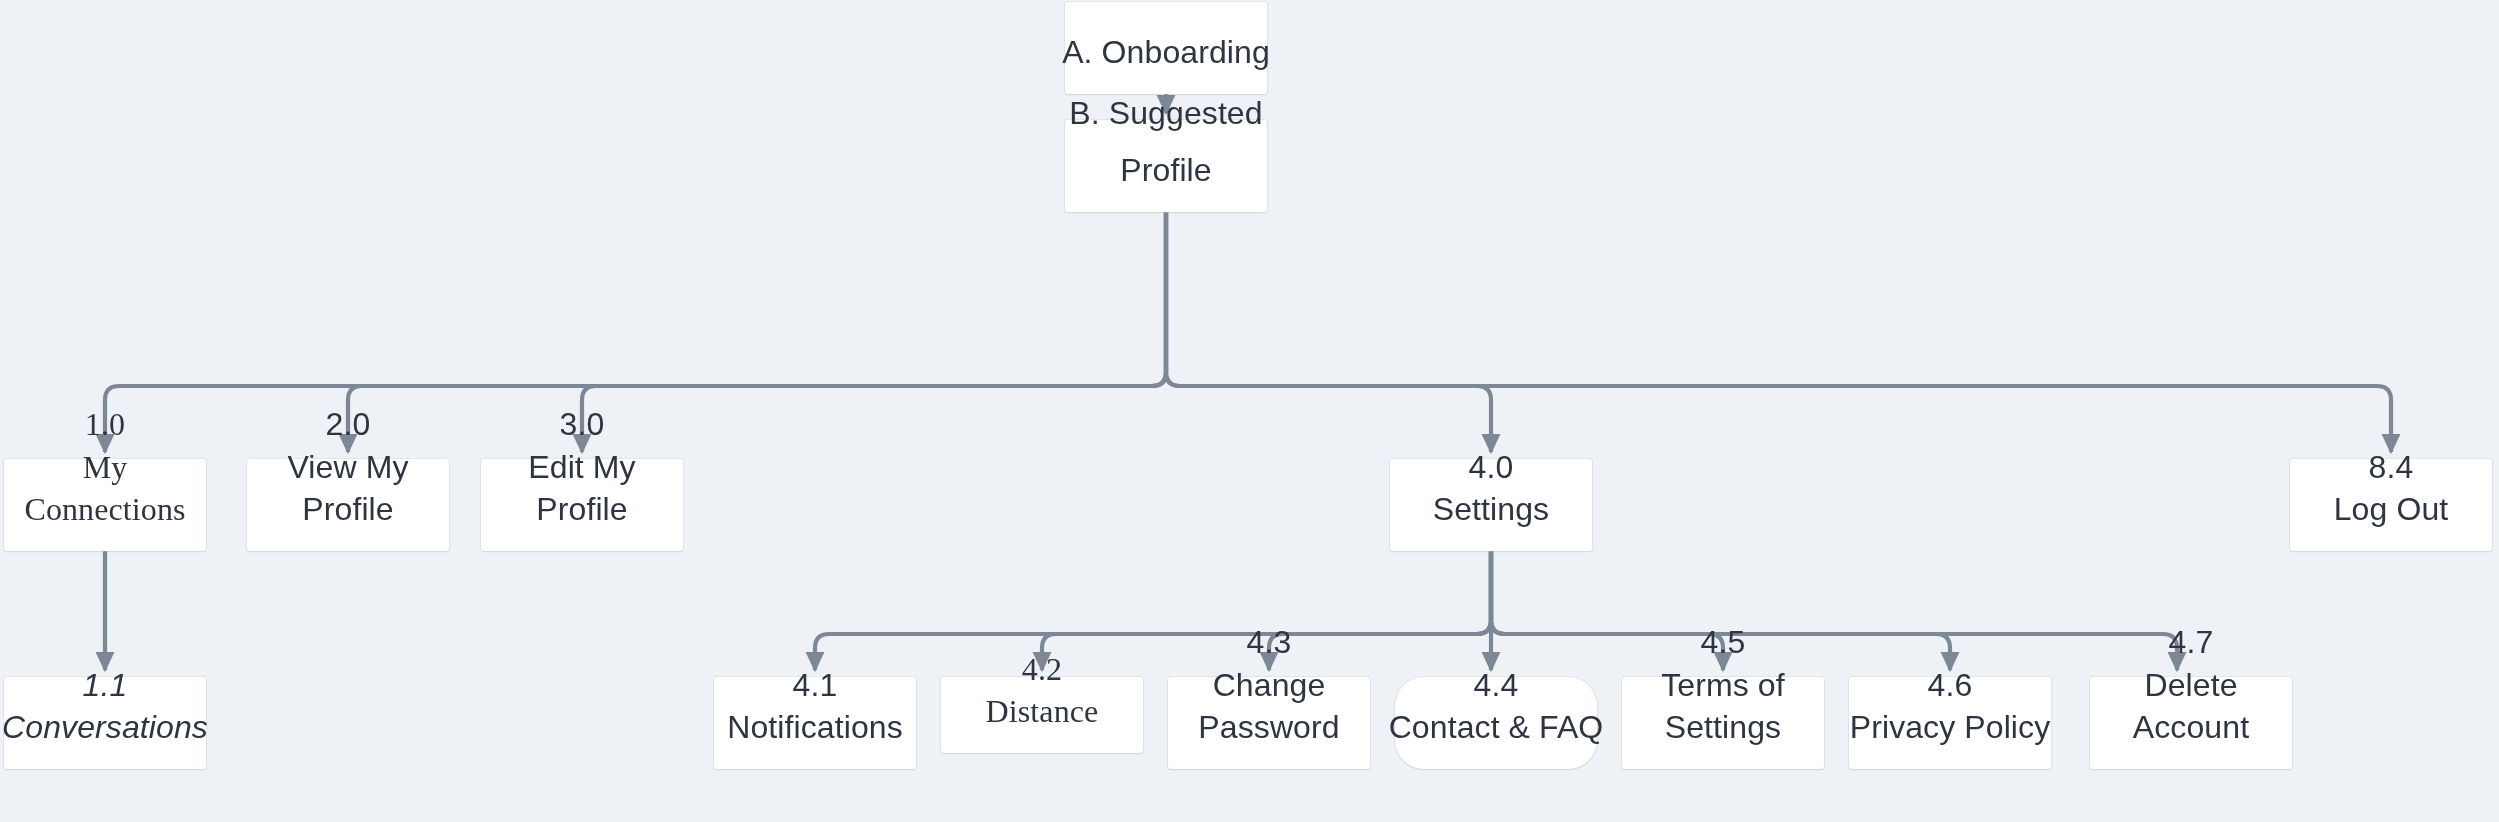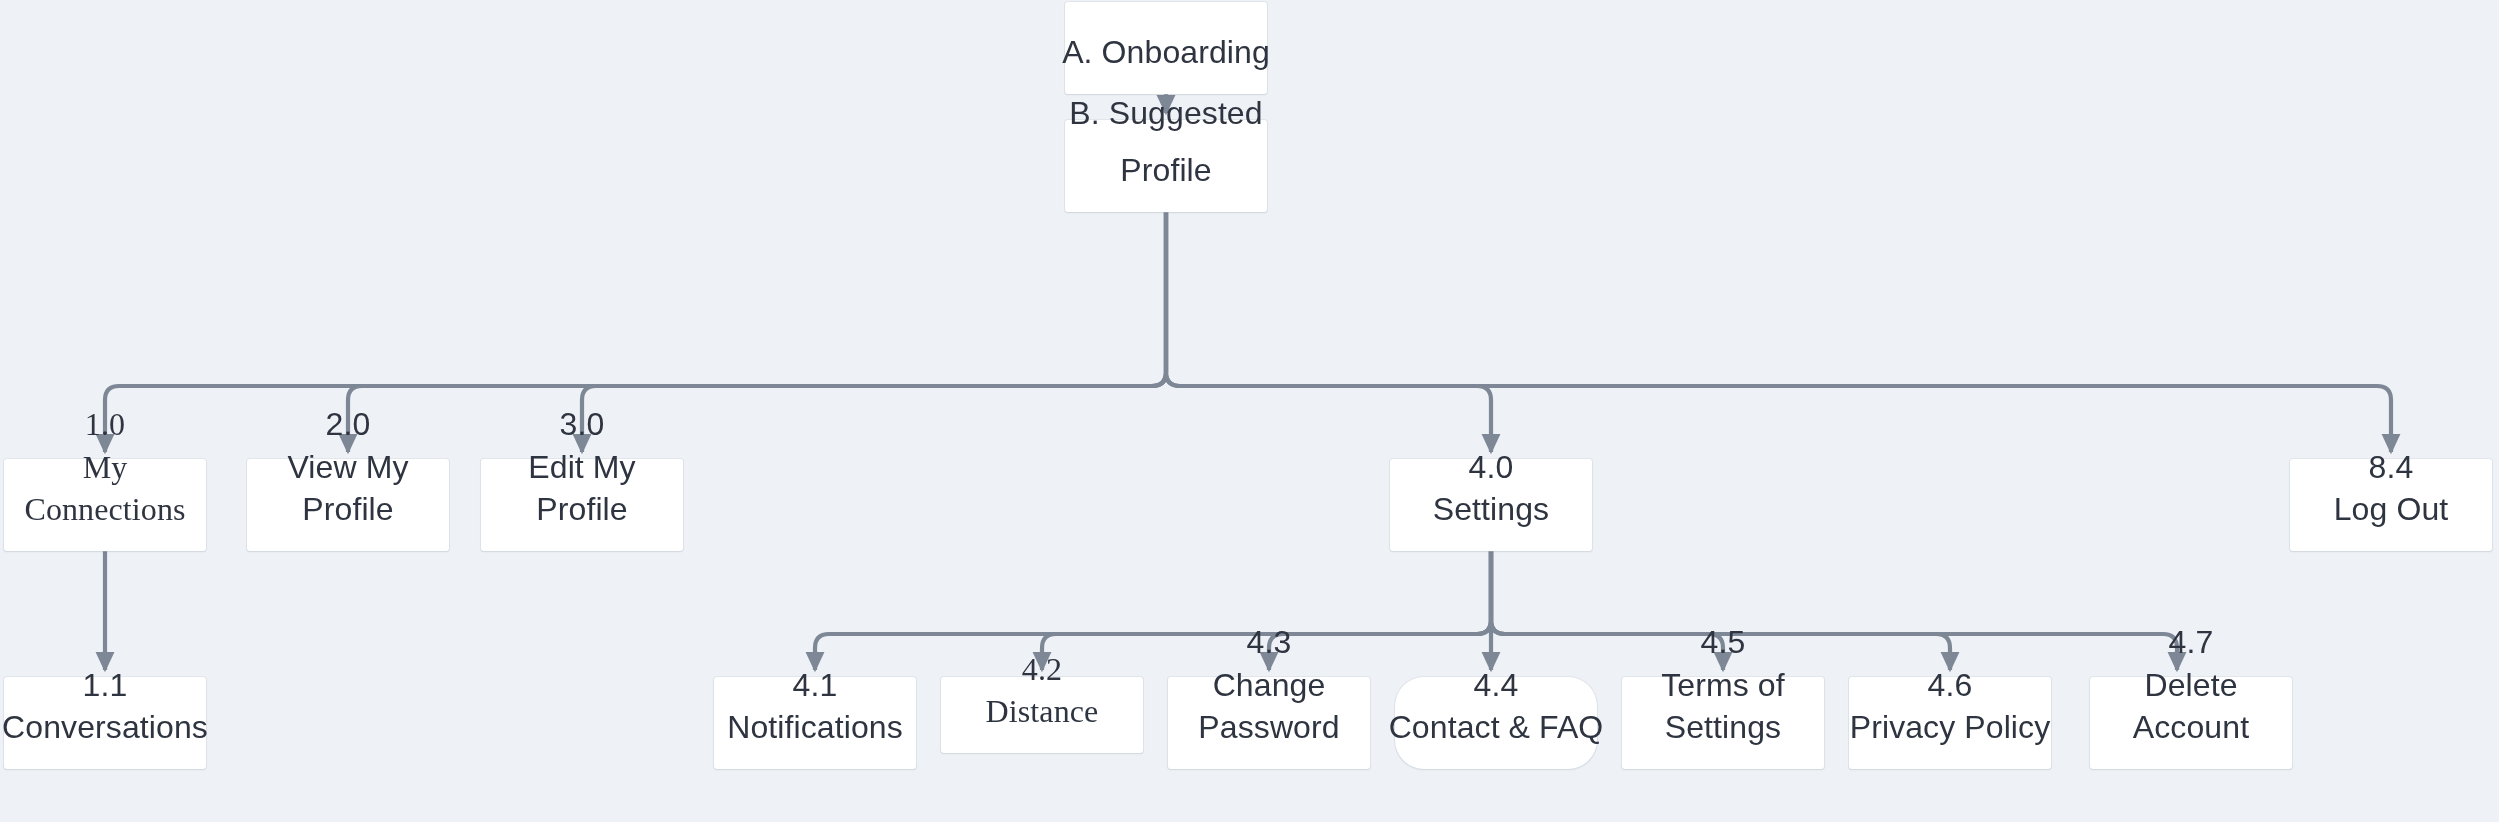--- a/index.html
+++ b/index.html
@@ -108,21 +108,21 @@
       <span class="ln">Profile</span>
     </div>
   <div class="node" style="left: 1390px; top: 459px; width: 202px; height: 92px; background: rgb(255, 255, 255); color: rgb(46, 52, 64);">
       <span class="ln">4.0</span>
       <span class="ln">Settings</span>
     </div>
   <div class="node" style="left: 2290px; top: 459px; width: 202px; height: 92px; background: rgb(255, 255, 255); color: rgb(46, 52, 64);">
       <span class="ln">8.4</span>
       <span class="ln">Log Out</span>
     </div>
-  <div class="node" style="left: 4px; top: 677px; width: 202px; height: 92px; background: rgb(255, 255, 255); color: rgb(46, 52, 64);">
+  <div class="node" style="left: 4px; top: 677px; width: 202px; height: 92px; background: rgb(255, 255, 255); color: rgb(46, 52, 64); font-style: italic;">
       <span class="ln">1.1</span>
       <span class="ln">Conversations</span>
     </div>
   <div class="node" style="left: 714px; top: 677px; width: 202px; height: 92px; background: rgb(255, 255, 255); color: rgb(46, 52, 64);">
       <span class="ln">4.1</span>
       <span class="ln">Notifications</span>
     </div>
   <div class="node" style="left: 941px; top: 677px; width: 202px; height: 76px; background: rgb(255, 255, 255); color: rgb(46, 52, 64); font-family: Liberation Serif, serif;">
       <span class="ln">4.2</span>
       <span class="ln">Distance</span>

